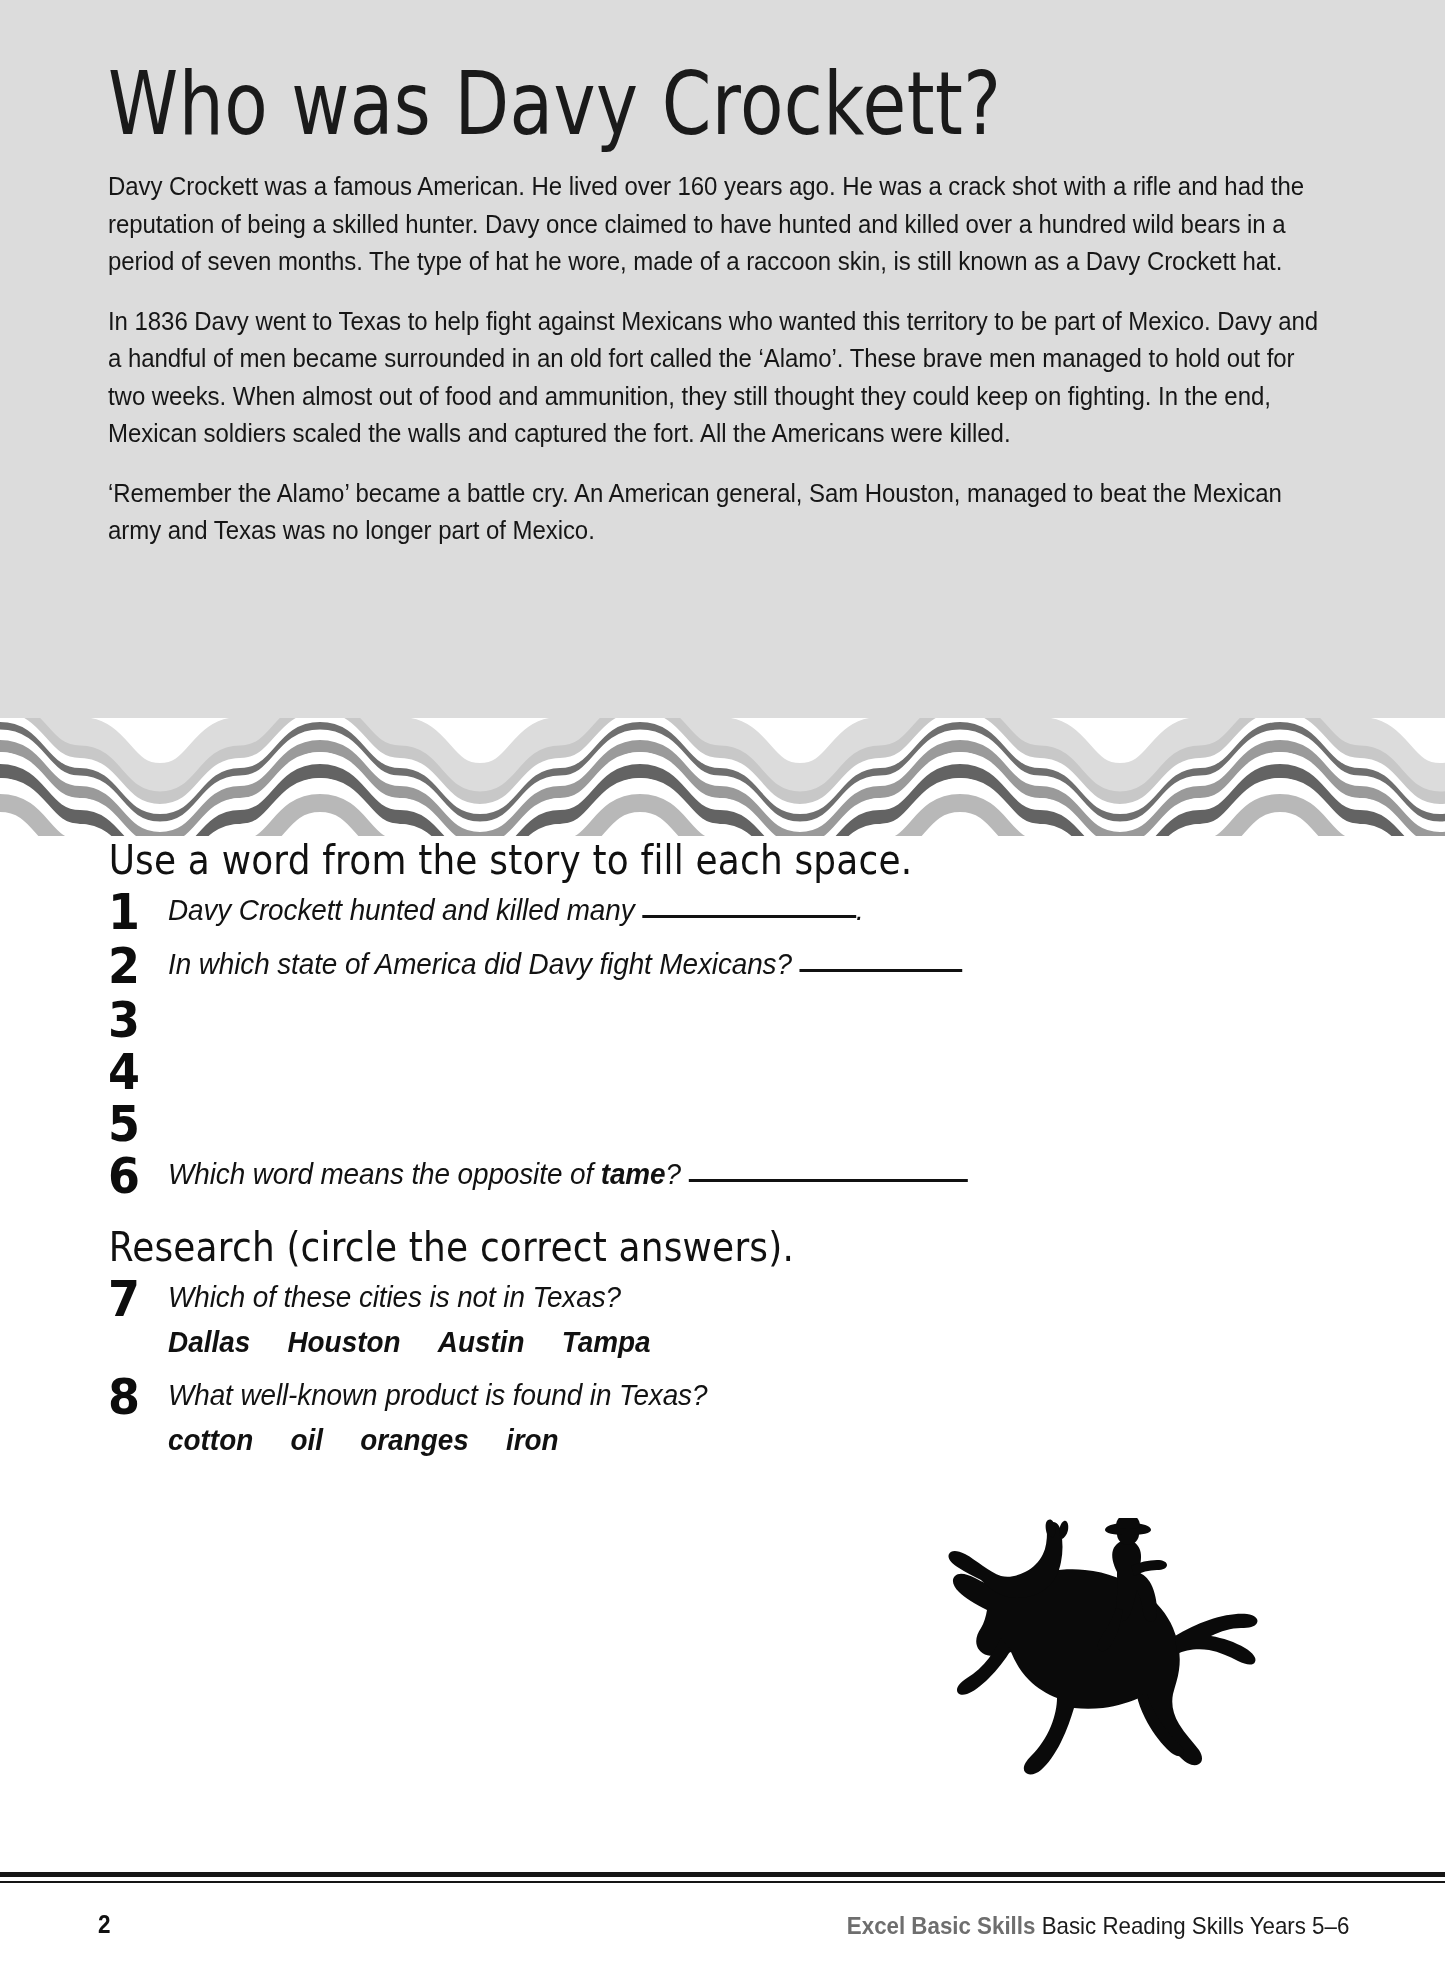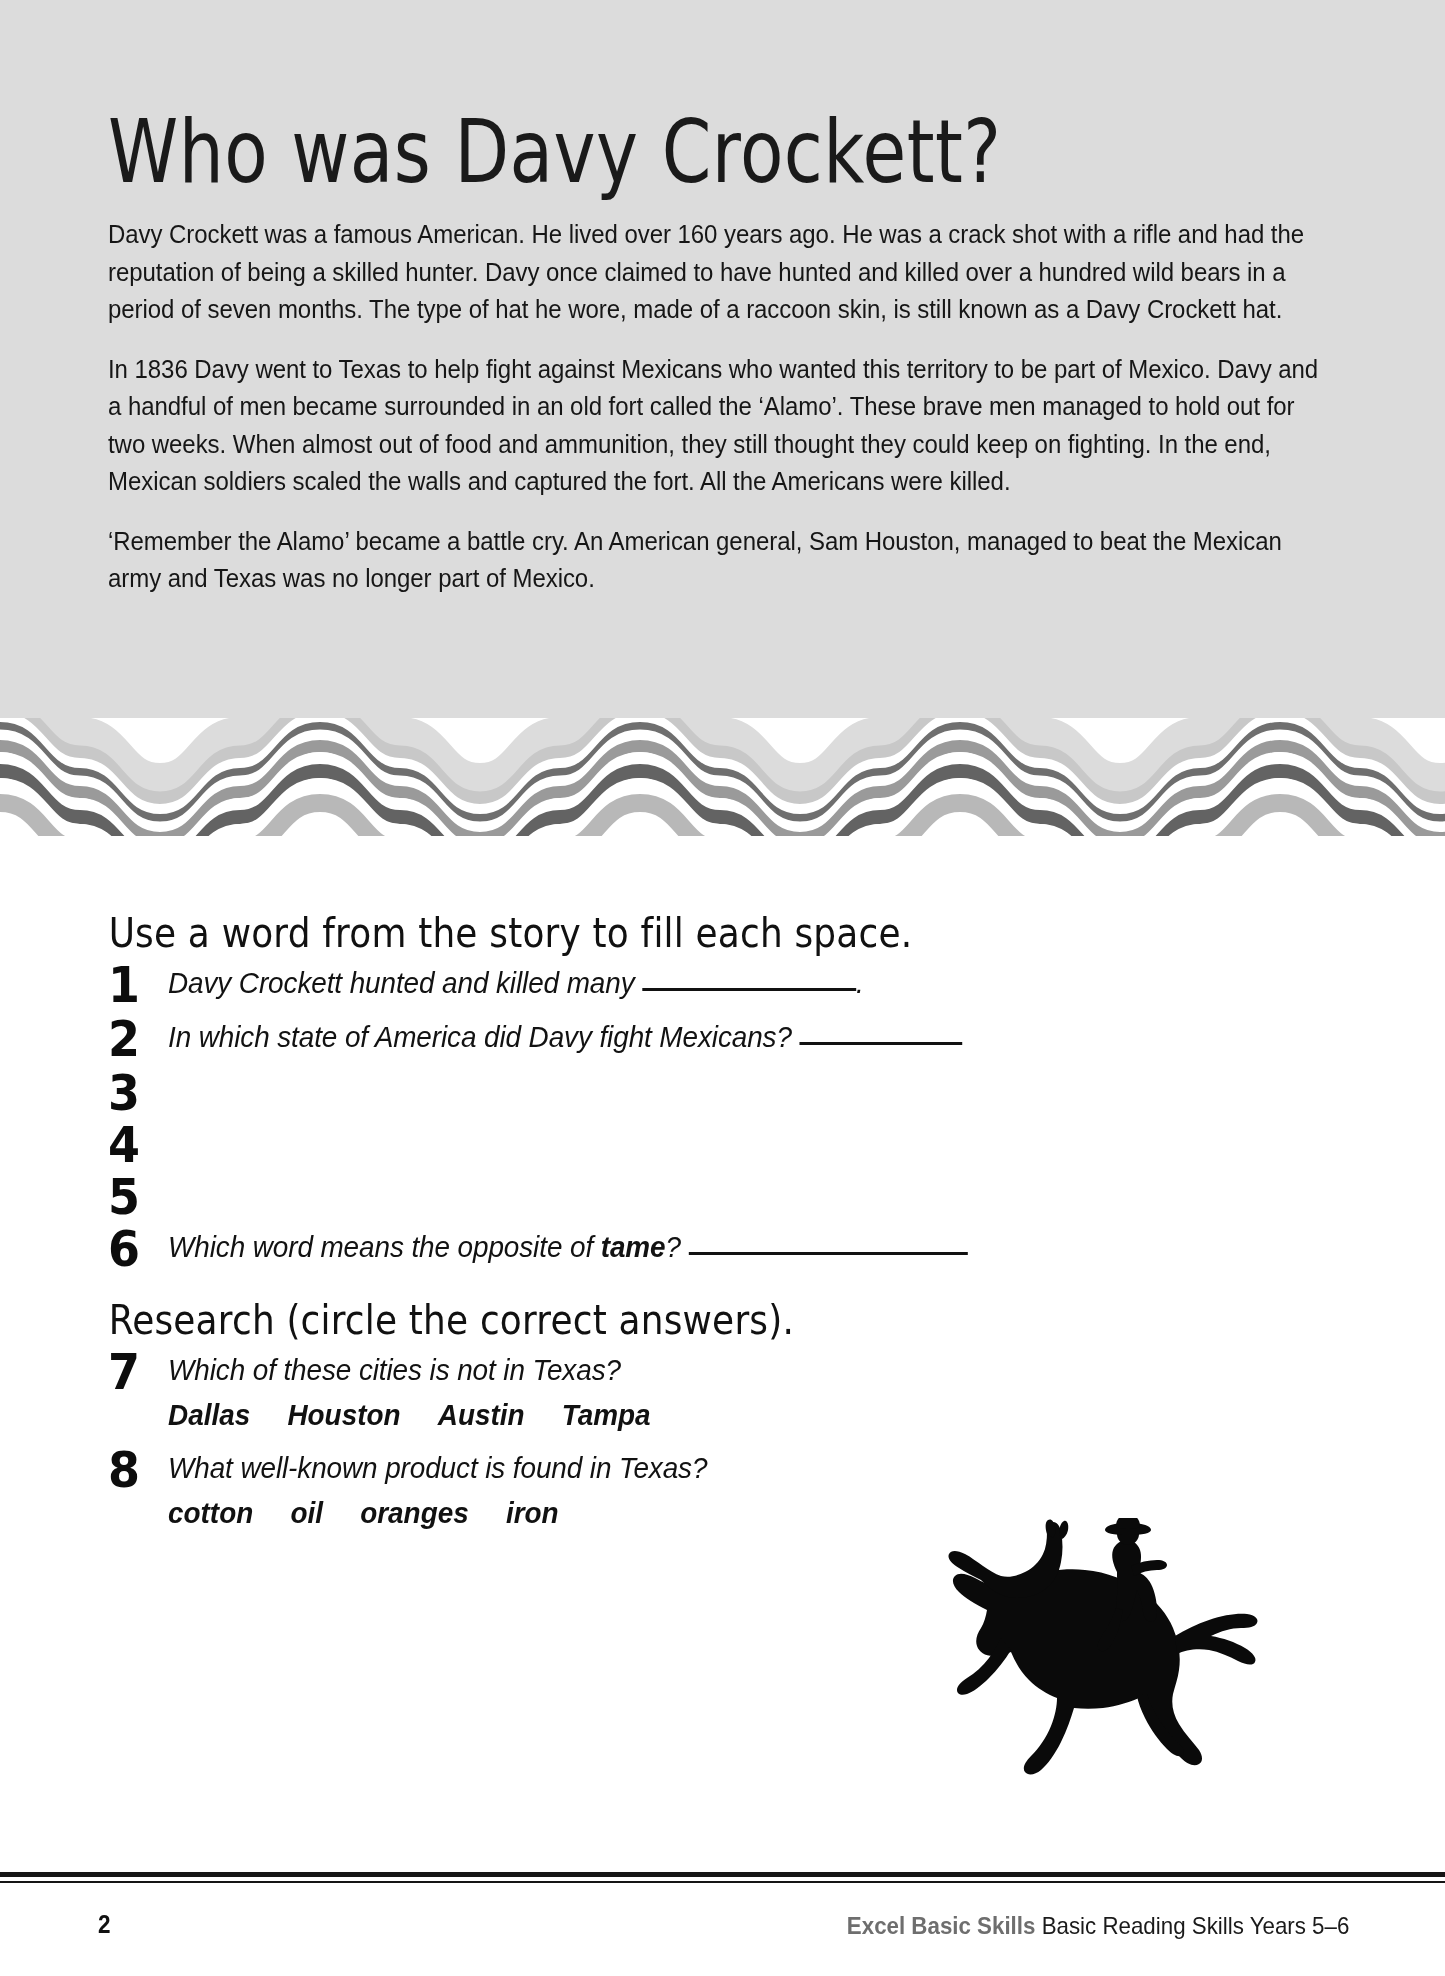--- a/index.html
+++ b/index.html
@@ -26,21 +26,20 @@
     width: 1445px;
     height: 790px;
     background: #dcdcdc;
   }
 
   .story-inner {
     position: absolute;
     left: 108px;
     top: 60px;
     width: 1230px;
-    margin-top: 48px;
   }
 
   .title {
     font-family: "DejaVu Sans", sans-serif;
     font-size: 74px;
     line-height: 1.0;
     font-weight: 400;
     color: #1a1a1a;
     letter-spacing: 0.5px;
     margin: 0 0 34px 0;
@@ -69,21 +68,21 @@
     width: 1445px;
     height: 130px;
     overflow: hidden;
   }
   .wave-wrap svg { display: block; }
 
   
   .questions {
     position: absolute;
     left: 0;
-    top: 909px;
+    top: 836px;
     width: 1445px;
   }
 
   .hand-heading {
     font-family: "DejaVu Sans", sans-serif;
     font-size: 37px;
     color: #111;
     margin: 0 0 6px 0;
     padding-left: 112px;
     transform: scaleY(1.12) scaleX(0.97);

